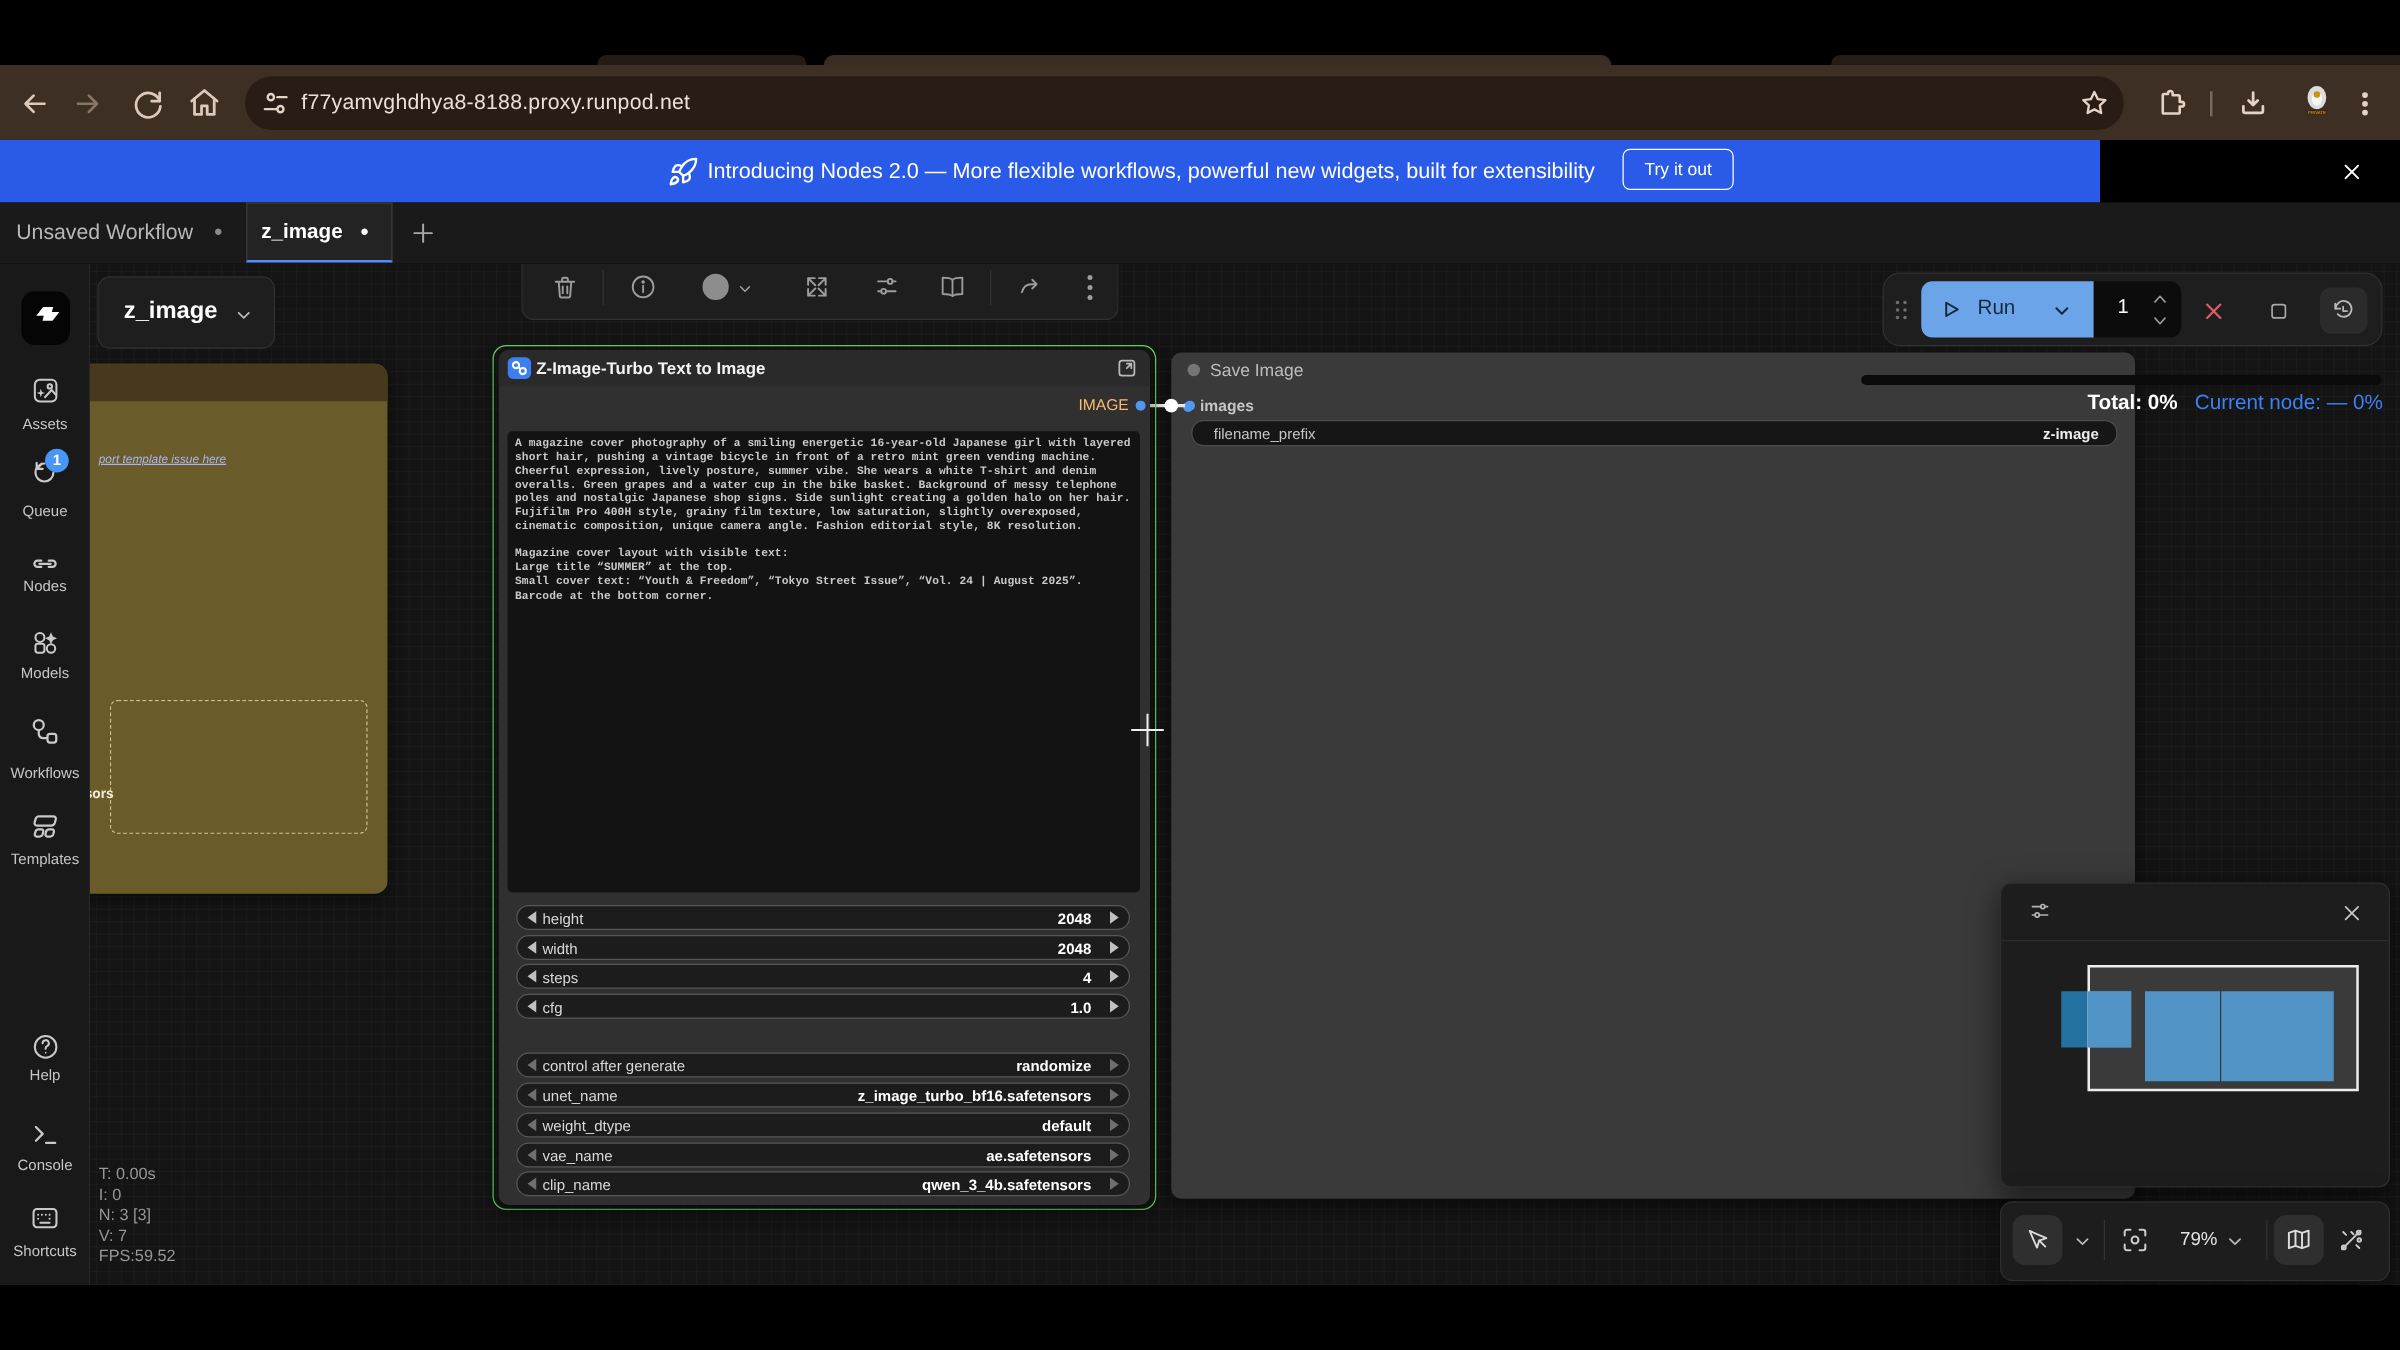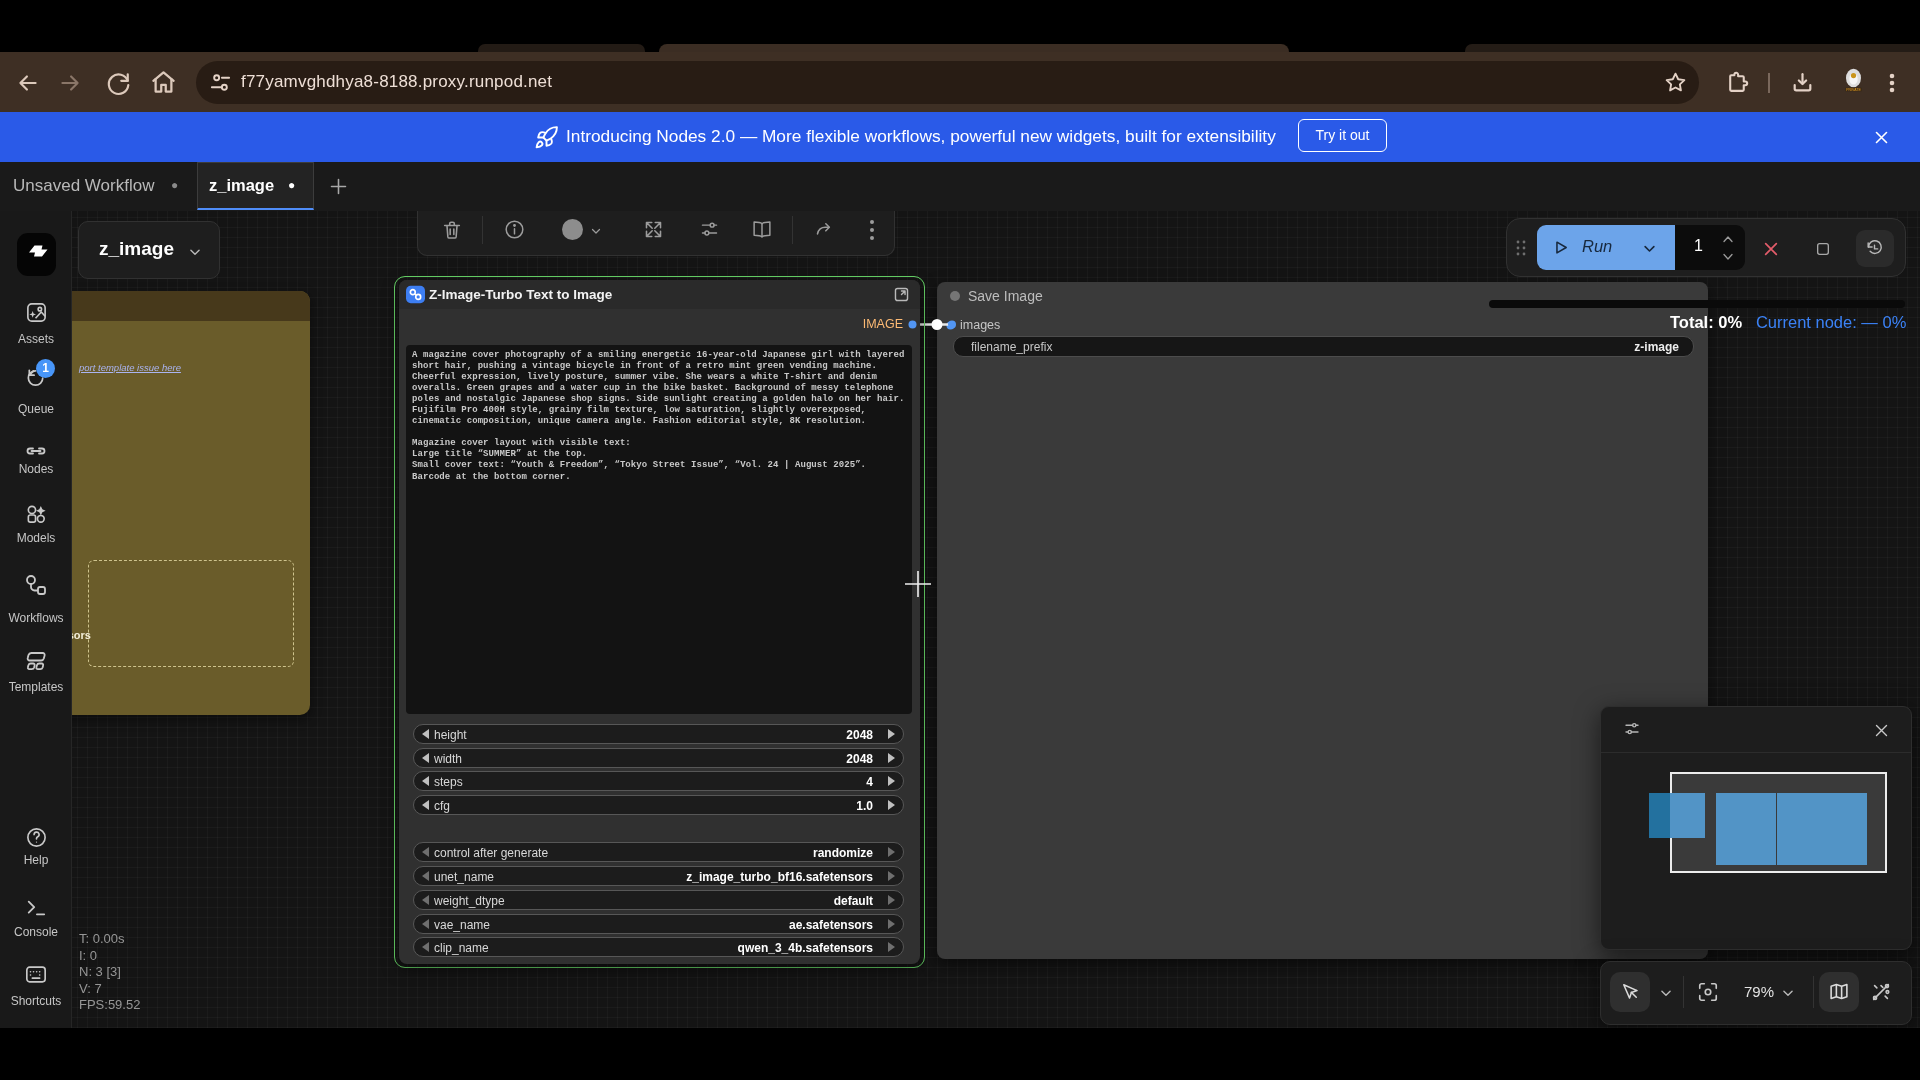--- a/index.html
+++ b/index.html
@@ -11,21 +11,21 @@
   
   #tabstrip { left:0; top:0; width:1920px; height:52px; background:#000; }
   .tabshape { position:absolute; top:44px; height:8px; }
   #toolbar { left:0; top:52px; width:1920px; height:60px; background:#3e2f24; }
   .tbicon { position:absolute; top:0; }
   #urlpill { position:absolute; left:196px; top:9px; width:1503px; height:43px;
     border-radius:22px; background:#281c14; }
   #urltext { position:absolute; left:45px; top:11px; color:#eedfd6; font-size:17px; letter-spacing:.2px; }
 
   
-  #banner { left:0; top:112px; width:1920px; height:50px; background:#2a5ae8; color:#fff; }
+  #banner { left:0; top:112px; width:1680px; height:50px; background:#2a5ae8; color:#fff; }
   #bannertext { position:absolute; left:566px; top:14px; font-size:17.3px; color:#fff; }
   #tryit { position:absolute; left:1298px; top:7px; width:89px; height:33px; border:1px solid #fff;
     border-radius:6px; color:#fff; font-size:14px; text-align:center; line-height:31px; }
 
   
   #wtabbar { left:0; top:162px; width:1920px; height:49px; background:#1a1a1a; }
   #wtab1 { position:absolute; left:0; top:0; width:197px; height:49px; color:#b8b8b8; font-size:17px; }
   #wtab2 { position:absolute; left:197px; top:0; width:117px; height:48px; background:#232323;
     border:1px solid #3c3c3c; border-bottom:2px solid #4f8df9; color:#fff; font-size:16.5px; }
 
@@ -76,21 +76,21 @@
     border-bottom:5px solid transparent; }
   .warr.l { left:8px; border-right:7px solid #c0c0c0; }
   .warr.r { right:8px; border-left:7px solid #c0c0c0; }
   .dim .warr.l { border-right-color:#6f6f6f; }
   .dim .warr.r { border-left-color:#6f6f6f; }
 
   
   #snode { position:absolute; left:937px; top:71px; width:771px; height:677px;
     border-radius:8px; background:#3a3a3a; box-shadow:0 6px 16px rgba(0,0,0,.5); }
   #stitle { position:absolute; left:31px; top:6px; font-size:14px; color:#bdbdbd; }
-  #simages { position:absolute; left:23px; top:36px; font-size:12.5px; color:#c6c6c6; }
+  #simages { position:absolute; left:23px; top:36px; font-size:12.5px; color:#c6c6c6;font-weight:bold; }
   #sprefix { position:absolute; left:16px; top:54px; width:741px; height:21px; background:#161616;
     border:1px solid #4c4c4c; border-radius:10px; font-size:12px; }
 
   
   .panel { position:absolute; background:#1e1e1e; border:1px solid #313131; border-radius:10px; }
   #wfselect { left:78px; top:10px; width:142px; height:58px; }
   #topbar { left:417px; top:0px; width:478px; height:45px; border-radius:0 0 10px 10px; border-top:none;}
   #runpanel { left:1506px; top:7px; width:400px; height:59px; border-radius:14px; }
   #runbtn { position:absolute; left:30px; top:6px; width:138px; height:45px; background:#6ca4ea;
     border-radius:9px 0 0 9px; }
@@ -453,21 +453,21 @@
             <circle cx="3" cy="8" r="1.4"></circle>
             <circle cx="9" cy="8" r="1.4"></circle>
             <circle cx="3" cy="14" r="1.4"></circle>
             <circle cx="9" cy="14" r="1.4"></circle>
           </g>
         </svg>
       <div id="runbtn">
         <svg style="position:absolute;left:15px;top:14px" width="17" height="17" viewBox="0 0 24 24" fill="none" stroke="#17283d" stroke-width="2.2" stroke-linejoin="round">
             <path d="M7 4.5l13 7.5-13 7.5z"></path>
           </svg>
-        <span style="position:absolute;left:45px;top:12px;color:#17283d;font-size:16.5px;font-style:italic;">Run</span>
+        <span style="position:absolute;left:45px;top:12px;color:#17283d;font-size:16.5px;">Run</span>
         <svg style="position:absolute;left:105px;top:16px" width="15" height="15" viewBox="0 0 24 24" fill="none" stroke="#17283d" stroke-width="2.6" stroke-linecap="round" stroke-linejoin="round">
             <path d="M5 9l7 7 7-7"></path>
           </svg>
       </div>
       <div id="runcount">
         <span style="position:absolute;left:19px;top:12px;">1</span>
         <svg style="position:absolute;left:47px;top:9px" width="12" height="10" viewBox="0 0 24 20" fill="none" stroke="#9a9a9a" stroke-width="2.6" stroke-linecap="round" stroke-linejoin="round">
             <path d="M4 15l8-9 8 9"></path>
           </svg>
         <svg style="position:absolute;left:47px;top:27px" width="12" height="10" viewBox="0 0 24 20" fill="none" stroke="#9a9a9a" stroke-width="2.6" stroke-linecap="round" stroke-linejoin="round">

